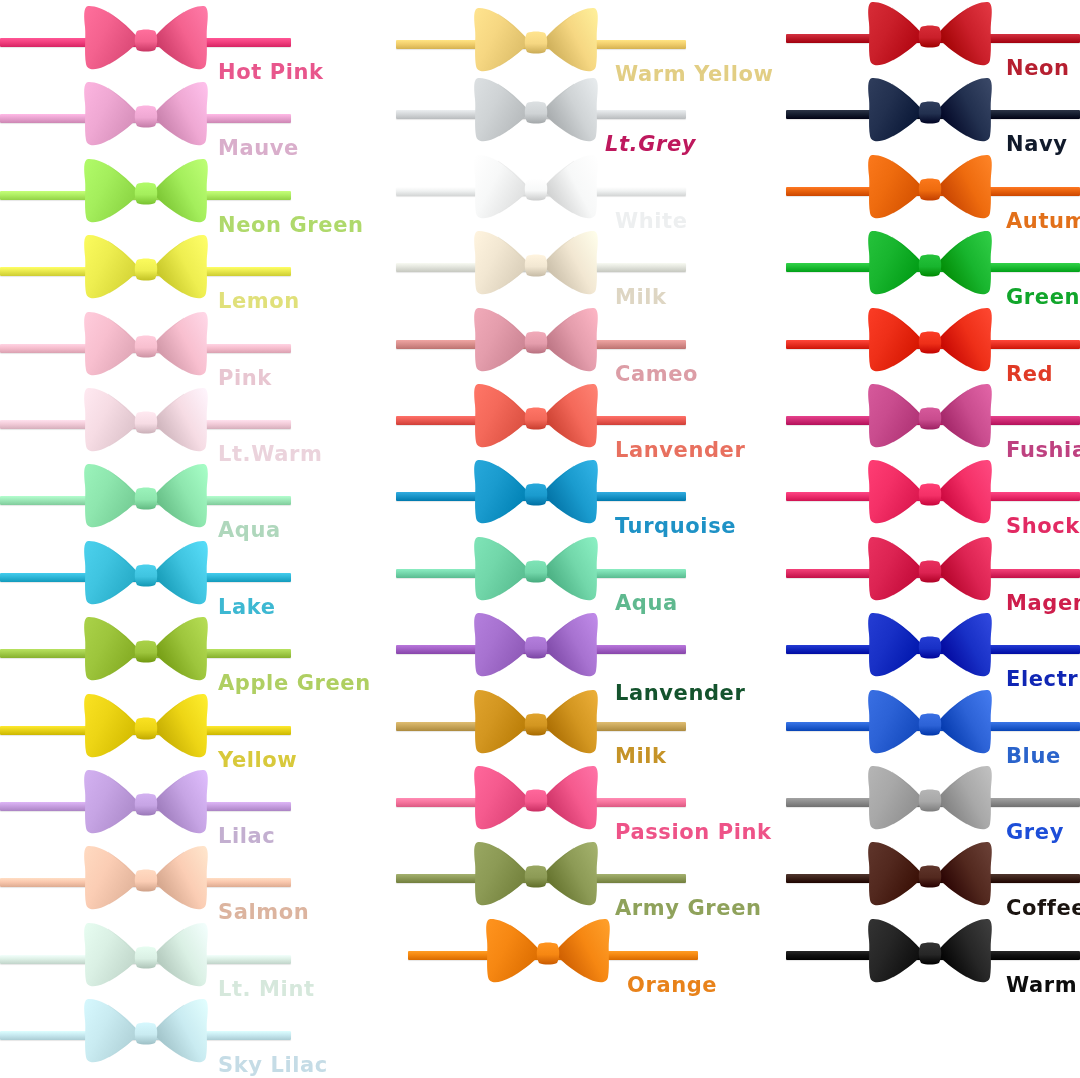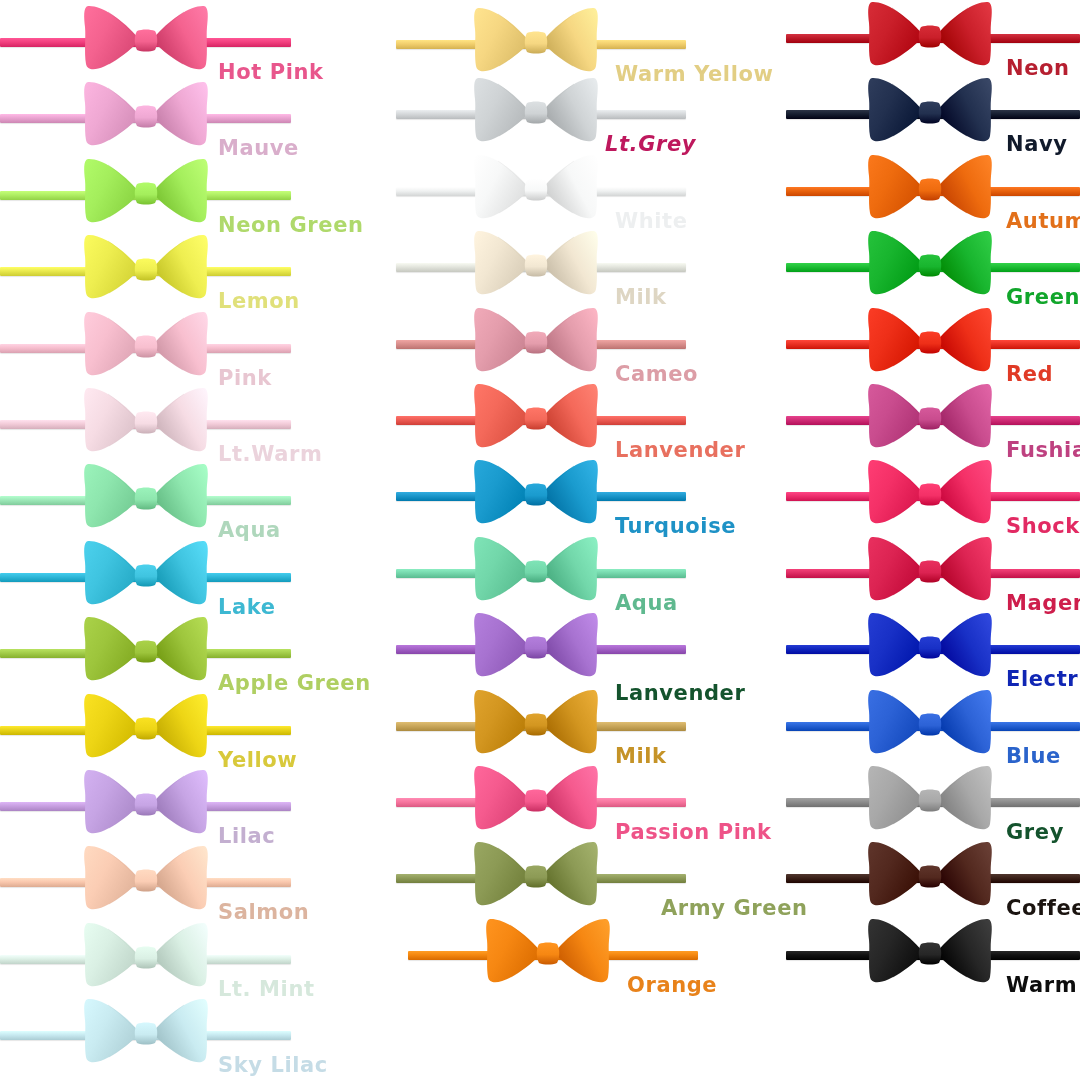--- a/index.html
+++ b/index.html
@@ -870,21 +870,21 @@
     </defs>
     <path d="M57 35 C40 14, 18 1, 6 2 C1 3, 2 14, 3 23 C4 33, 2 48, 4 60 C6 70, 22 64, 34 56 C46 48, 54 41, 57 35 Z" fill="url(#g1_11a)"></path>
     <path d="M71 35 C88 14, 110 1, 122 2 C127 3, 126 14, 125 23 C124 33, 126 48, 124 60 C122 70, 106 64, 94 56 C82 48, 74 41, 71 35 Z" fill="url(#g1_11b)"></path>
     <path d="M57 35 C48 28, 40 17, 26 8" stroke="#72803b" stroke-width="1" fill="none" opacity=".35"></path>
     <path d="M57 38 C48 44, 40 53, 27 60" stroke="#72803b" stroke-width="1" fill="none" opacity=".3"></path>
     <path d="M71 35 C80 28, 88 17, 102 8" stroke="#72803b" stroke-width="1" fill="none" opacity=".35"></path>
     <path d="M71 38 C80 44, 88 53, 101 60" stroke="#72803b" stroke-width="1" fill="none" opacity=".3"></path>
     <path d="M55 27 C52 32, 52 40, 55 46 C60 48, 68 48, 73 46 C76 40, 76 32, 73 27 C68 25, 60 25, 55 27 Z" fill="url(#g1_11k)"></path>
   </svg>
         </div>
-        <div class="label" style="left: 615px; top: 58px; color: rgb(143, 162, 91); margin-left: 46px;">Army Green</div>
+        <div class="label" style="left: 615px; top: 58px; color: rgb(143, 162, 91);">Army Green</div>
       </div>
       <div class="row" style="top: 916.8px; margin-left: 12px;">
         <div class="band" style="left: 396px; width: 290px; background: linear-gradient(rgb(255, 157, 37) 0%, rgb(244, 135, 15) 45%, rgb(216, 107, 0) 100%);"></div>
         <div class="bow" style="left: 472px;">
   <svg viewBox="0 0 128 70" xmlns="http://www.w3.org/2000/svg">
     <defs>
       <linearGradient id="g1_12a" x1="0" y1="0" x2="1" y2="0.6">
         <stop offset="0%" stop-color="#ff941f"></stop>
         <stop offset="45%" stop-color="#F68712"></stop>
         <stop offset="100%" stop-color="#dc6d00"></stop>
@@ -1256,21 +1256,21 @@
     </defs>
     <path d="M57 35 C40 14, 18 1, 6 2 C1 3, 2 14, 3 23 C4 33, 2 48, 4 60 C6 70, 22 64, 34 56 C46 48, 54 41, 57 35 Z" fill="url(#g2_10a)"></path>
     <path d="M71 35 C88 14, 110 1, 122 2 C127 3, 126 14, 125 23 C124 33, 126 48, 124 60 C122 70, 106 64, 94 56 C82 48, 74 41, 71 35 Z" fill="url(#g2_10b)"></path>
     <path d="M57 35 C48 28, 40 17, 26 8" stroke="#8e8e8e" stroke-width="1" fill="none" opacity=".35"></path>
     <path d="M57 38 C48 44, 40 53, 27 60" stroke="#8e8e8e" stroke-width="1" fill="none" opacity=".3"></path>
     <path d="M71 35 C80 28, 88 17, 102 8" stroke="#8e8e8e" stroke-width="1" fill="none" opacity=".35"></path>
     <path d="M71 38 C80 44, 88 53, 101 60" stroke="#8e8e8e" stroke-width="1" fill="none" opacity=".3"></path>
     <path d="M55 27 C52 32, 52 40, 55 46 C60 48, 68 48, 73 46 C76 40, 76 32, 73 27 C68 25, 60 25, 55 27 Z" fill="url(#g2_10k)"></path>
   </svg>
         </div>
-        <div class="label" style="left: 1006px; top: 58px; color: #14532d;">Grey</div>
+        <div class="label" style="left: 1006px; top: 58px; color: #1d4ed8;">Grey</div>
       </div>
       <div class="row" style="top: 840.4px;">
         <div class="band" style="left: 786px; width: 294px; background: linear-gradient(rgb(80, 54, 46) 0%, rgb(58, 32, 24) 45%, rgb(30, 4, 0) 100%);"></div>
         <div class="bow" style="left: 866px;">
   <svg viewBox="0 0 128 70" xmlns="http://www.w3.org/2000/svg">
     <defs>
       <linearGradient id="g2_11a" x1="0" y1="0" x2="1" y2="0.6">
         <stop offset="0%" stop-color="#5f352b"></stop>
         <stop offset="45%" stop-color="#52281E"></stop>
         <stop offset="100%" stop-color="#380e04"></stop>

